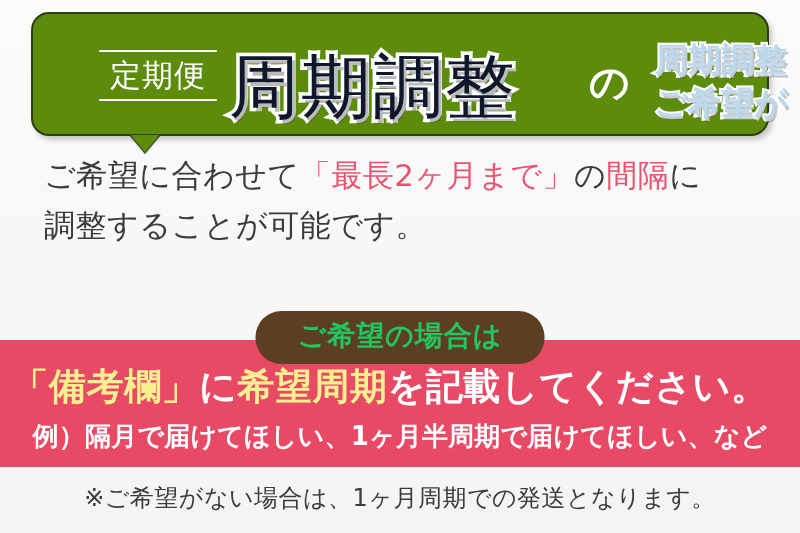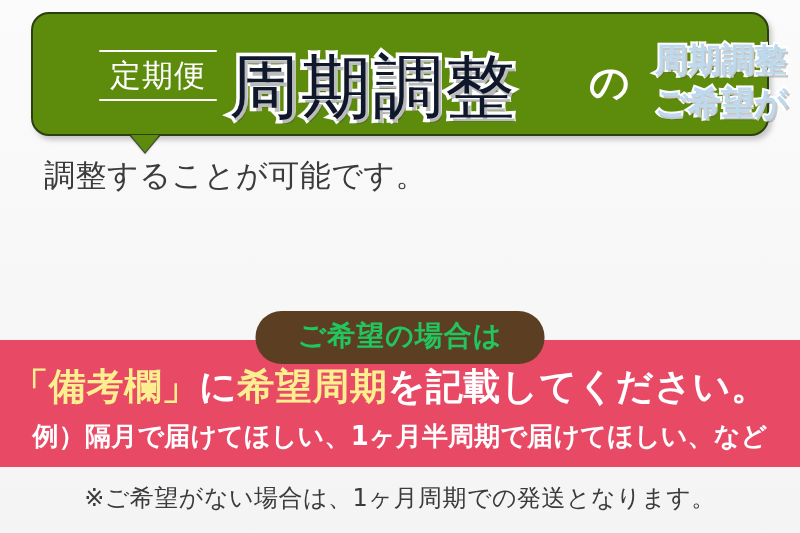--- a/index.html
+++ b/index.html
@@ -271,20 +271,23 @@
         <div>周期調整</div>
         <div>ご希望が</div>
       </div>
 
     </div>
   </div>
 
   <div class="body-block">
 
 
+    <div class="body-line">
+      <span>ご希望に合わせて</span><span class="hl"><span class="accent">「最長2ヶ月まで」</span><span>の</span><span class="accent">間隔</span></span><span>に</span>
+    </div>
 
     <div class="body-line">調整することが可能です。</div>
 
   </div>
 
   <div class="pink-band"></div>
 
   <div class="pill-badge">ご希望の場合は</div>
 
   <div class="pink-main">

